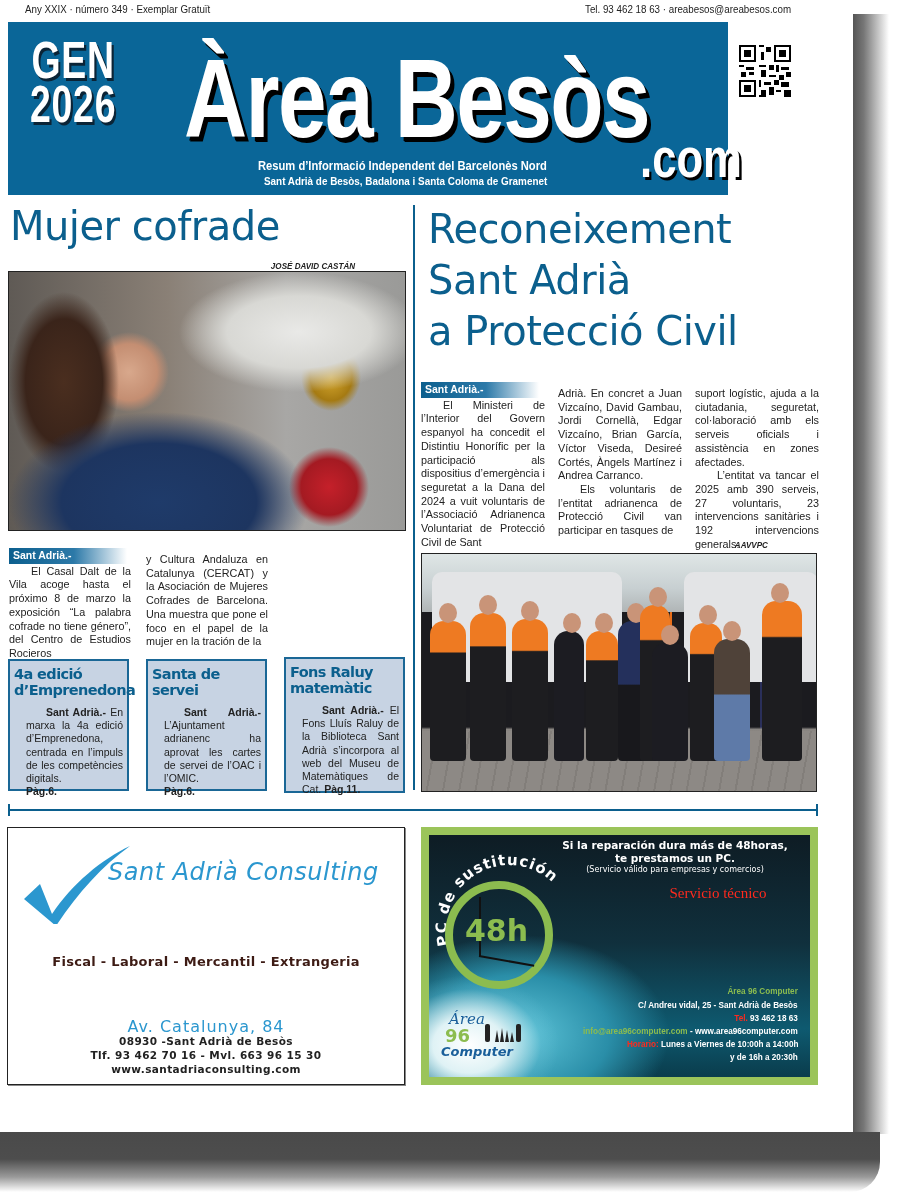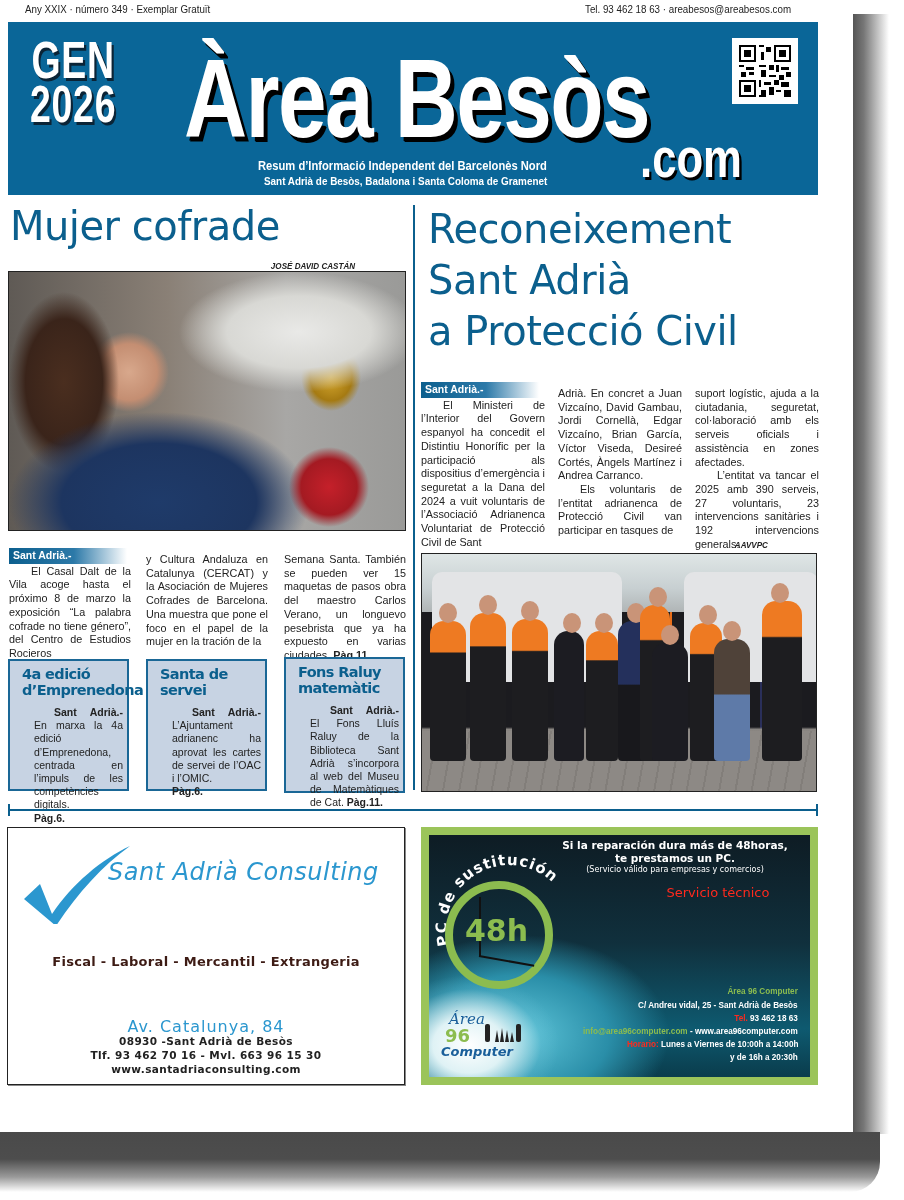--- a/index.html
+++ b/index.html
@@ -14,21 +14,21 @@
     border-bottom-right-radius: 30px; }
   .page { position: absolute; left: 0; top: 0; width: 853px; height: 1132px; background: #fff; }
 
   
   .topline { position: absolute; top: 3px; font-family: "Liberation Sans Narrow", "Liberation Sans", sans-serif;
     font-size: 11.5px; color: #222; transform: scaleX(0.85); transform-origin: left top; white-space: nowrap; }
   .topline.left { left: 25px; }
   .topline.right { left: 585px; }
 
   
-  .masthead { position: absolute; left: 8px; top: 22px; width: 810px; height: 173px; background: #0a6698; }
+  .masthead { position: absolute; left: 8px; top: 22px; width: 720px; height: 173px; background: #0a6698; }
   .gen { position: absolute; left: 22px; top: 16px; color: #fff; font-weight: bold; font-size: 52px; line-height: 44px;
     font-family: "Liberation Sans", sans-serif; transform: scaleX(0.72); transform-origin: left top;
     text-shadow: 3px 3px 0 #0b2436; letter-spacing: 1px; text-align: center; }
   .gen span { display: block; }
   .brand { position: absolute; left: 176px; top: 22px; color: #fff; font-weight: bold; font-size: 112px; line-height: 110px;
     transform: scaleX(0.78); transform-origin: left top; white-space: nowrap; letter-spacing: -2px;
     text-shadow: 4px 4px 0 #000, 5px 5px 0 #000; }
   .dotcom { position: absolute; left: 632px; top: 108px; color: #fff; font-weight: bold; font-size: 56px; line-height: 56px;
     transform: scaleX(0.78); transform-origin: left top; text-shadow: 3px 3px 0 #000; }
   .tagline1 { position: absolute; left: 250px; top: 136px; color: #fff; font-weight: bold; font-size: 13px;
@@ -88,21 +88,21 @@
   .col p { text-indent: 22px; }
   .col b { font-weight: bold; }
   .lc1 { left: 9px;  top: 548px; width: 122px; }
   .lc2 { left: 146px; top: 553px; width: 122px; }
   .lc3 { left: 284px; top: 553px; width: 122px; }
   .rc1 { left: 421px; top: 382px; width: 124px; }
   .rc2 { left: 558px; top: 387px; width: 124px; }
   .rc3 { left: 695px; top: 387px; width: 124px; }
 
   
-  .brief { position: absolute; top: 659px; width: 121px; height: 132px; background: #c7d3e3; border: 2px solid #1a6796; padding: 5px 4px 4px 12px; }
+  .brief { position: absolute; top: 659px; width: 121px; height: 132px; background: #c7d3e3; border: 2px solid #1a6796; padding: 5px 4px 4px 4px; }
   .brief.b1 { left: 8px; }
   .brief.b2 { left: 146px; }
   .brief.b3 { left: 284px; top: 657px; height: 136px; }
   .brief h3 { color: #0b5f8d; font-family: "DejaVu Sans", sans-serif; font-weight: bold; font-size: 14.5px; line-height: 16px; letter-spacing: -0.6px; margin-bottom: 8px; }
   .brief .body { font-size: 10.5px; line-height: 13.2px; color: #222; text-align: justify; margin-left: 12px; }
   .brief .body p { text-indent: 20px; }
 
   
   .hsep { position: absolute; left: 8px; top: 809px; width: 810px; height: 2px; background: #0b5f8d; }
   .hsep::before, .hsep::after { content: ""; position: absolute; top: -5px; width: 2px; height: 12px; background: #0b5f8d; }
@@ -125,21 +125,21 @@
       radial-gradient(ellipse 150px 100px at 90px 200px, #5ec5d9 0%, #2a8ea8 60%, rgba(10,60,80,0) 100%),
       linear-gradient(180deg, #0e1c24 0%, #10303d 45%, #0e5a70 80%, #0a3c4c 100%); }
   .ad2 .clock { position: absolute; left: 16px; top: 46px; width: 108px; height: 108px; border-radius: 50%; border: 8px solid #8cbc4f; }
   .ad2 .clock .h48 { position: absolute; left: 12px; top: 24px; font-family: "DejaVu Sans", sans-serif; font-size: 30px; font-weight: bold; color: #8cbc4f; }
   .ad2 .clock .hand1 { position: absolute; left: 26px; top: 8px; width: 2px; height: 60px; background: #111; }
   .ad2 .clock .hand2 { position: absolute; left: 26px; top: 66px; width: 56px; height: 2px; background: #111; transform: rotate(10deg); transform-origin: left; }
   .ad2 .arc { position: absolute; left: 0; top: 0; width: 160px; height: 140px; }
   .ad2 .t { position: absolute; right: 12px; text-align: center; font-family: "DejaVu Sans", sans-serif; font-weight: bold; color: #fff; }
   .ad2 .t1 { top: 4px; width: 250px; font-size: 10.5px; line-height: 13px; right: 10px; }
   .ad2 .t2 { top: 30px; width: 250px; font-size: 8px; font-weight: normal; right: 10px; }
-  .ad2 .t3 { top: 50px; width: 160px; font-size: 13px; color: #ff2a1e; font-weight: normal; right: 12px; }
+  .ad2 .t3 { top: 50px; width: 160px; font-size: 15px; color: #ff2a1e; font-weight: normal; right: 12px; font-family: Liberation Serif, serif; }
   .ad2 .t4 { top: 67px; width: 160px; font-size: 10px; line-height: 13px; right: 12px; }
   .ad2 .r { position: absolute; right: 12px; text-align: right; font-family: "Liberation Sans Narrow", "Liberation Sans", sans-serif; font-weight: bold; font-size: 9.5px; color: #fff; white-space: nowrap; transform: scaleX(0.86); transform-origin: right top; }
   .ad2 .r1 { top: 150px; color: #8cbc4f; } .ad2 .r2 { top: 164px; } .ad2 .r3 { top: 177px; }
   .ad2 .r4 { top: 190px; } .ad2 .r5 { top: 203px; } .ad2 .r6 { top: 216px; }
   .ad2 .r .g { color: #8cbc4f; } .ad2 .r .rd { color: #ff2a1e; }
   .ad2 .logo { position: absolute; left: 10px; top: 175px; width: 90px; height: 60px; }
   .ad2 .logo .area { position: absolute; left: 10px; top: 0; font-family: "DejaVu Serif", serif; font-style: italic; font-size: 15px; color: #1a5f9a; }
   .ad2 .logo .n96 { position: absolute; left: 6px; top: 15px; font-family: "DejaVu Sans", sans-serif; font-weight: bold; font-size: 18px; color: #8cbc4f; }
   .ad2 .logo .comp { position: absolute; left: 2px; top: 34px; font-family: "DejaVu Sans", sans-serif; font-weight: bold; font-style: italic; font-size: 13px; color: #1a5f9a; }
   .ad2 .logo .towers { position: absolute; left: 44px; top: 14px; width: 40px; height: 20px; }
@@ -209,24 +209,20 @@
   <div class="credit c1">JOSÉ DAVID CASTÁN</div>
   <div class="photo photo1" title="Woman adjusting a Roman-style plumed helmet on a girl during a procession"></div>
 
   <div class="col lc1">
     <span class="lead-label">Sant Adrià.-</span>
     <p>El Casal Dalt de la Vila acoge hasta el próximo 8 de marzo la exposición “La palabra cofrade no tiene género”, del Centro de Estudios Rocieros</p>
   </div>
   <div class="col lc2">
     <span>y Cultura Andaluza en Catalunya (CERCAT) y la Asociación de Mujeres Cofrades de Barcelona. Una muestra que pone el foco en el papel de la mujer en la tración de la</span>
   </div>
-  <div class="col lc3">
-    <span>Semana Santa. También se pueden ver 15 maquetas de pasos obra del maestro Carlos Verano, un longuevo pesebrista que ya ha expuesto en varias ciudades.</span>
-    <b>Pàg.11.</b>
-  </div>
 
   <div class="brief b1">
     <h3>4a edició d’Emprenedona</h3>
     <div class="body"><p><b>Sant Adrià.-</b><span> En marxa la 4a edició d’Emprenedona, centrada en l’impuls de les competències digitals.</span></p>
       <b>Pàg.6.</b></div>
   </div>
   <div class="brief b2">
     <h3>Santa de servei</h3>
     <div class="body"><p><b>Sant Adrià.-</b><span> L’Ajuntament adrianenc ha aprovat les cartes de servei de l’OAC i l’OMIC.</span></p>
       <b>Pàg.6.</b></div>

